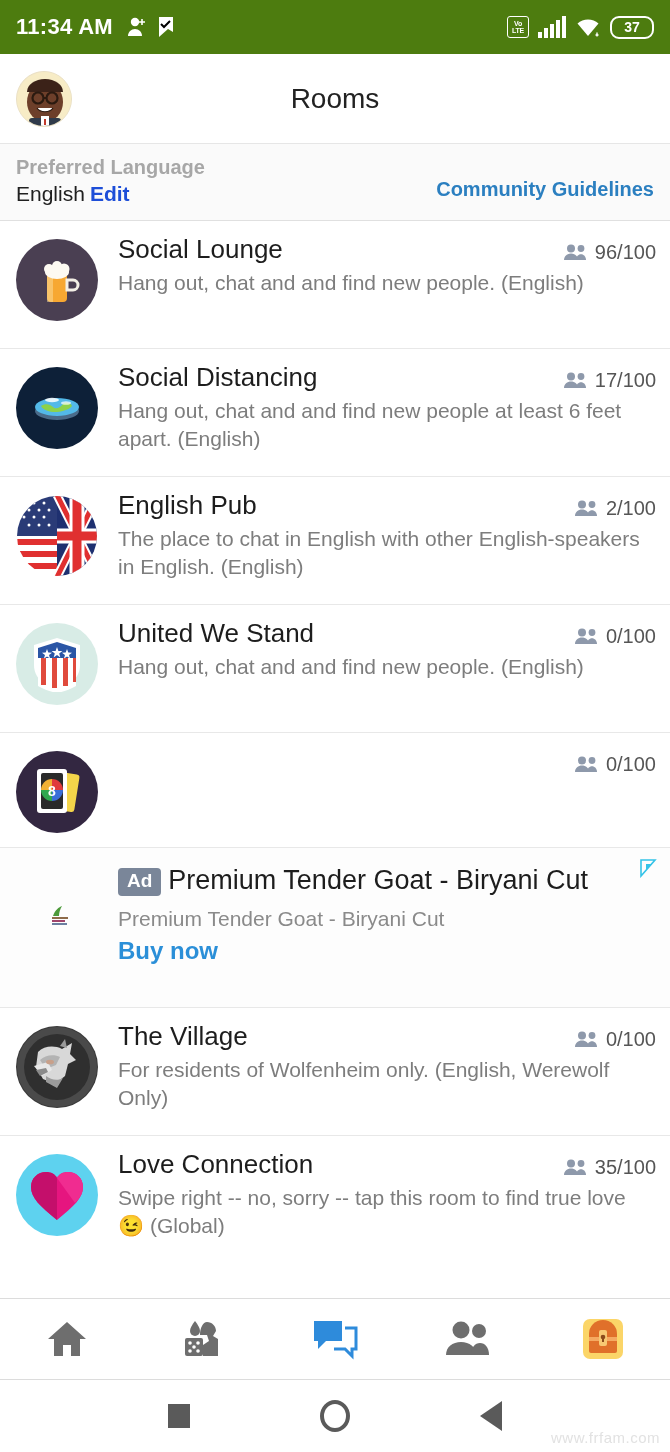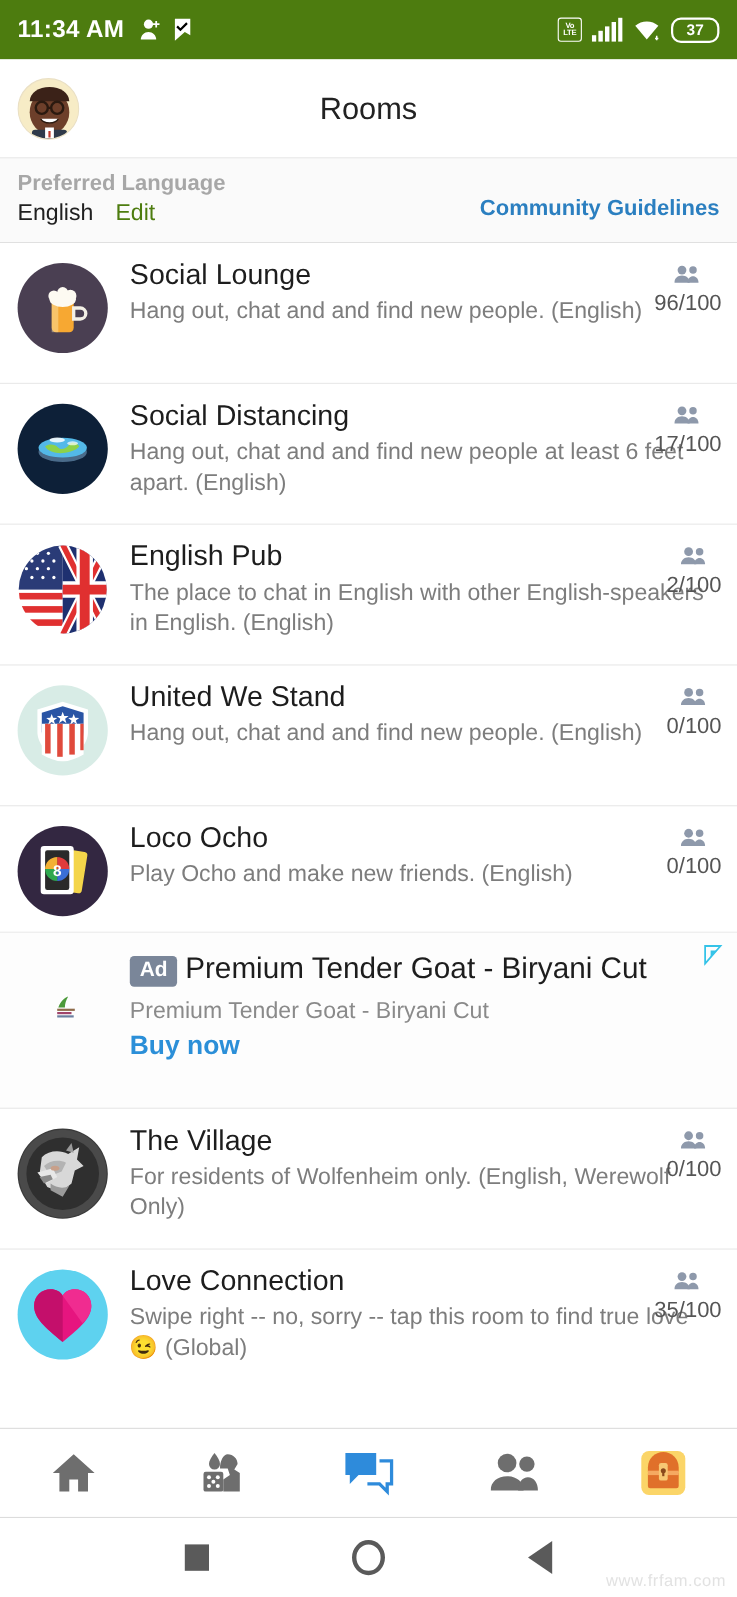--- a/index.html
+++ b/index.html
@@ -49,21 +49,21 @@
 
   
   .langbar {
     background:#fafafa; border-bottom:1px solid #e0e0e0;
     padding:10px 16px 12px 16px; display:flex; align-items:flex-start;
     flex:0 0 76px;
   }
   .lang-left { display:flex; flex-direction:column; }
   .lang-label { font-size:20px; font-weight:bold; color:#a7a7a7; line-height:1.3; }
   .lang-value-row { font-size:21px; color:#202020; line-height:1.35; }
-  .lang-edit { color:#4d7c0f; font-weight:normal; margin-left:20px; cursor:pointer; }
+  .lang-edit { color:#1d4ed8; font-weight:bold; margin-left:5px; cursor:pointer; }
   .guidelines {
     margin-left:auto; color:#2b7fc0; font-weight:bold; font-size:20px;
     align-self:center; padding-top:16px; cursor:pointer;
   }
 
   
   .list { flex:1 1 auto; overflow:hidden; background:#fff; }
   .room {
     display:flex; align-items:flex-start; padding:14px 14px 14px 16px;
     border-bottom:1px solid #e8e8e8; position:relative; min-height:128px;
@@ -75,21 +75,21 @@
   }
   .room-body { flex:1 1 auto; padding-left:20px; padding-right:4px; min-width:0; }
   .room-title {
     font-size:26px; color:#1d1d1d; line-height:1.15; padding-right:130px;
     margin-bottom:4px; font-weight:normal;
   }
   .room-desc { font-size:21px; color:#7d7d7d; line-height:1.32; }
   .room-count {
     position:absolute; right:14px; top:20px;
     display:flex; align-items:center; gap:7px;
-    font-size:20px; color:#555;flex-direction:column;
+    font-size:20px; color:#555;
   }
   .people-ico { width:24px; height:17px; display:block; }
 
   
   .ad {
     display:flex; align-items:flex-start; padding:16px 14px 16px 32px;
     border-bottom:1px solid #e8e8e8; background:#fdfdfd; position:relative;
     min-height:160px;
   }
   .ad-thumb {
@@ -346,24 +346,20 @@
           <rect x="26" y="10" width="22" height="38" rx="3" fill="#f4d54a" transform="rotate(9 37 29)"></rect>
           <rect x="8" y="6" width="30" height="44" rx="3" fill="#fff"></rect>
           <rect x="12" y="10" width="22" height="36" rx="2" fill="#2a2a2a"></rect>
           <path d="M23 16a11 11 0 0 1 11 11h-11z" fill="#e03b3b"></path>
           <path d="M34 27a11 11 0 0 1-11 11V27z" fill="#3a6fd8"></path>
           <path d="M23 38a11 11 0 0 1-11-11h11z" fill="#2fa84f"></path>
           <path d="M12 27a11 11 0 0 1 11-11v11z" fill="#f2b134"></path>
           <text x="23" y="33" font-size="14" font-family="'Liberation Sans', sans-serif" font-weight="bold" fill="#fff" text-anchor="middle">8</text>
         </svg>
       </div>
-      <div class="room-body">
-        <div class="room-title">Loco Ocho</div>
-        <div class="room-desc">Play Ocho and make new friends. (English)</div>
-      </div>
       <div class="room-count">
         <svg class="people-ico" viewBox="0 0 24 17">
           <circle cx="7" cy="4.5" r="4" fill="#8e99ab"></circle>
           <circle cx="17" cy="4.5" r="3.4" fill="#8e99ab"></circle>
           <path d="M0 16c0-4 3.2-6.5 7-6.5S14 12 14 16z" fill="#8e99ab"></path>
           <path d="M12 16c0-3.6 2.4-5.8 5-5.8s5 2.2 5 5.8z" fill="#8e99ab"></path>
         </svg>
         <span>0/100</span>
       </div>
     </div>

